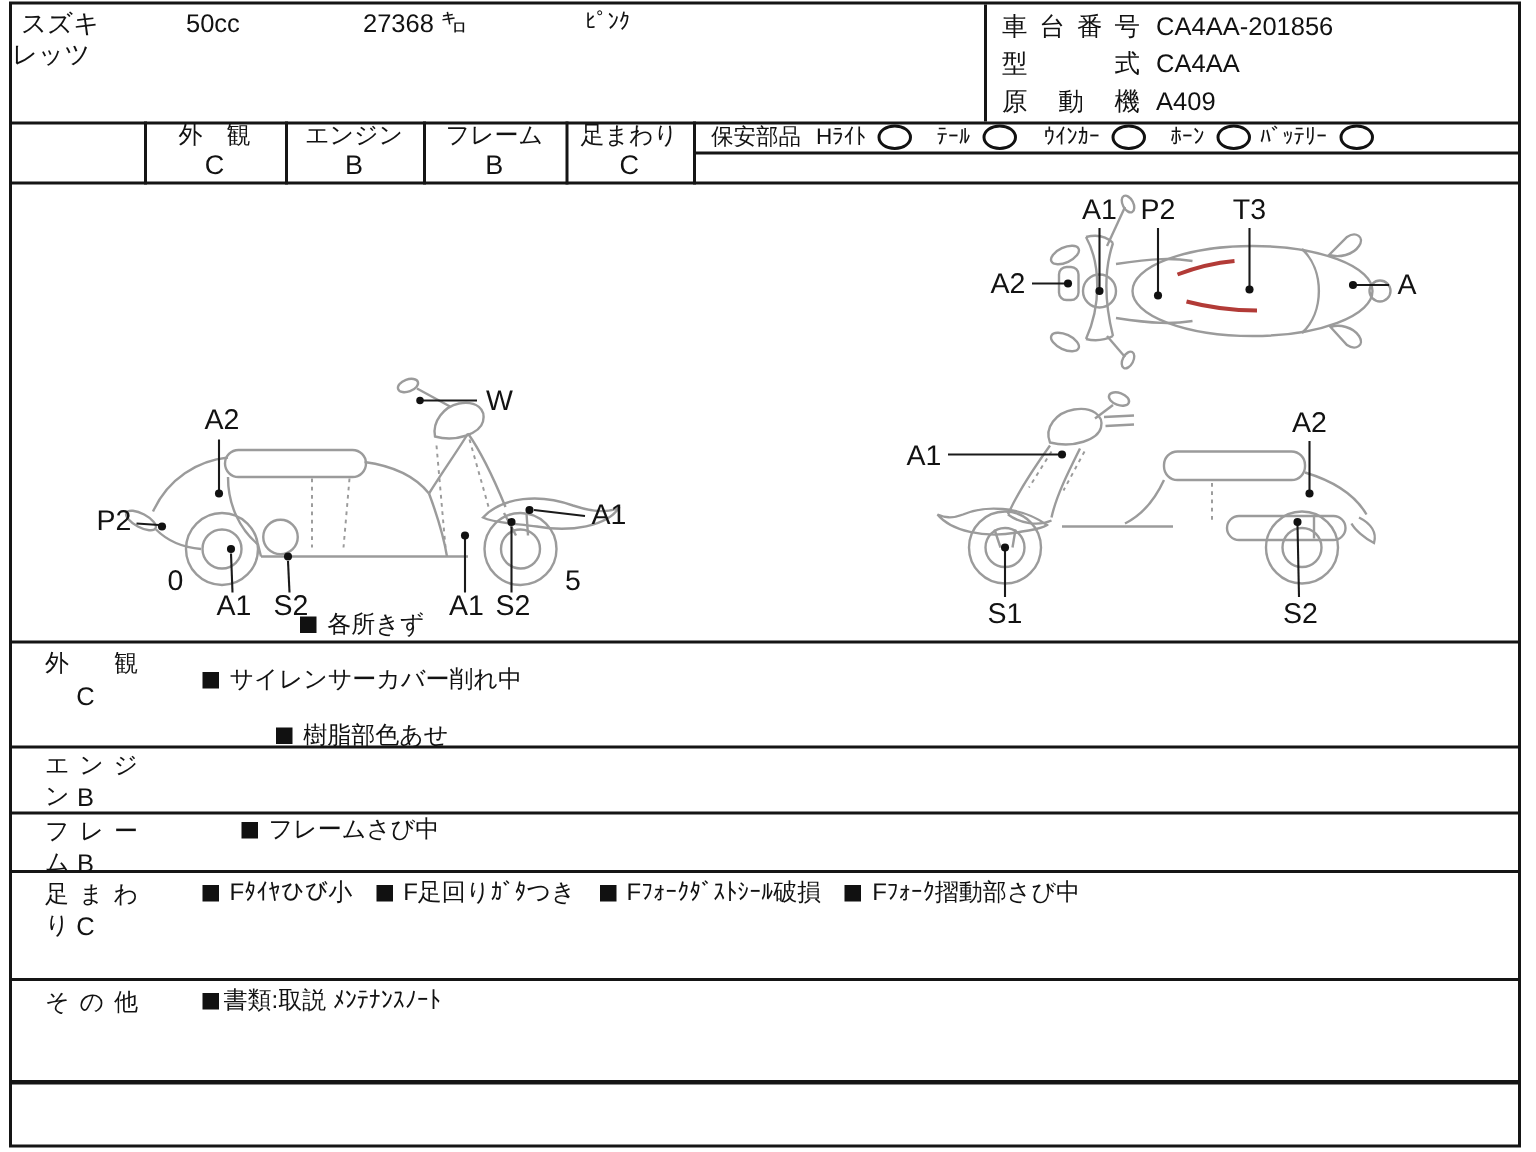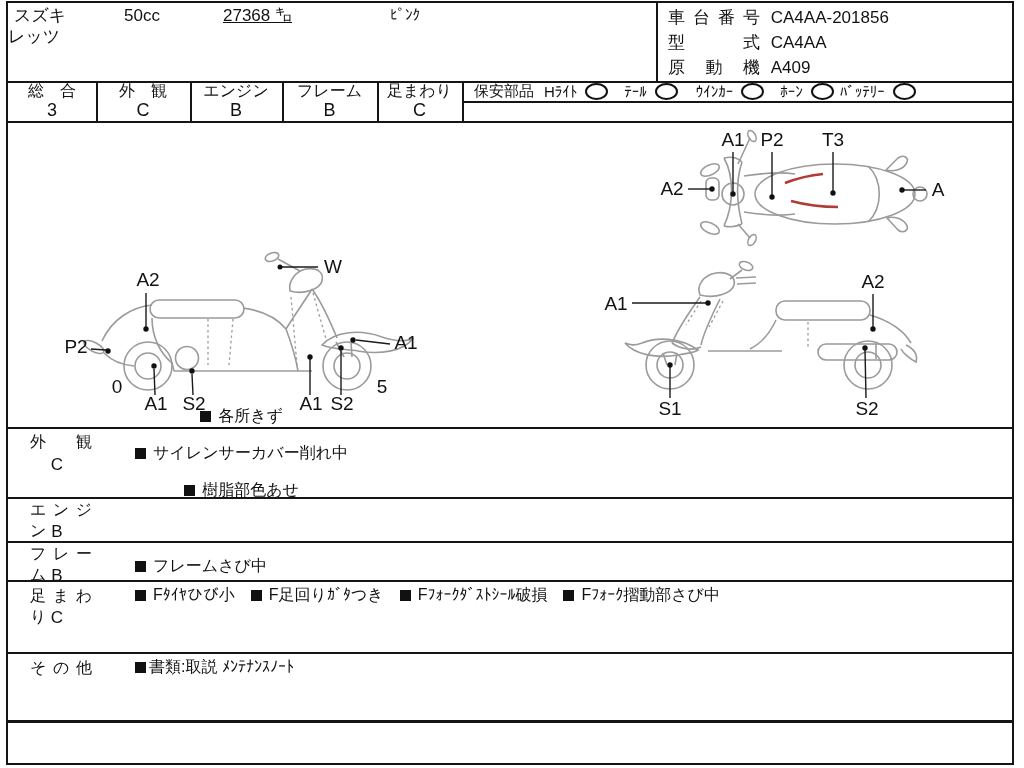--- a/index.html
+++ b/index.html
@@ -38,21 +38,21 @@
 </style>
 </head>
 <body>
 
 <div class="page">
   <div class="outer"></div>
 
   <div class="abs t17" style="left:14px;top:6px;">スズキ</div>
   <div class="abs t17" style="left:8px;top:27px;">レッツ</div>
   <div class="abs t17" style="left:124px;top:6px;">50cc</div>
-  <div class="abs t17" style="left:223px;top:6px;text-decoration:underline;">27368 ㌔</div>
+  <div class="abs t17" style="left:242px;top:6px;">27368 ㌔</div>
   <div class="abs t15" style="left:390px;top:6px;">ﾋﾟﾝｸ</div>
 
   <div class="vline" style="left:656px;top:3px;height:78px;"></div>
 
   <div class="abs t17" style="left:668px;top:8px;">
     <span class="jlabel" style="width:92px;">車台番号</span>
     <span style="margin-left:6px;">CA4AA-201856</span>
   </div>
   <div class="abs t17" style="left:668px;top:33px;">
     <span class="jlabel" style="width:92px;">型式</span>
@@ -64,24 +64,20 @@
   </div>
 
   <div class="hline" style="top:81px;"></div>
   <div class="hline" style="top:121px;"></div>
   <div class="vline" style="left:96px;top:81px;height:42px;"></div>
   <div class="vline" style="left:190px;top:81px;height:42px;"></div>
   <div class="vline" style="left:282px;top:81px;height:42px;"></div>
   <div class="vline" style="left:377px;top:81px;height:42px;"></div>
   <div class="vline" style="left:462px;top:81px;height:42px;"></div>
 
-  <div class="ratecell" style="left:8px;width:88px;">
-    <span class="rl">総　合</span>
-    <span class="rg">3</span>
-  </div>
   <div class="ratecell" style="left:96px;width:94px;">
     <span class="rl">外　観</span>
     <span class="rg">C</span>
   </div>
   <div class="ratecell" style="left:190px;width:92px;">
     <span class="rl">エンジン</span>
     <span class="rg">B</span>
   </div>
   <div class="ratecell" style="left:282px;width:95px;">
     <span class="rl">フレーム</span>
@@ -276,21 +272,21 @@
         <span class="bullet"></span>
         <span>樹脂部色あせ</span>
       </span>
   </div>
 
   <div class="clabel" style="top:500px;">エンジン</div>
   <div class="cgrade" style="top:522px;">B</div>
 
   <div class="clabel" style="top:544px;">フレーム</div>
   <div class="cgrade" style="top:566px;">B</div>
-  <div class="citems" style="top:556px;">
+  <div class="citems" style="top:543px;margin-left:26px;">
     <span class="citem">
         <span class="bullet"></span>
         <span>フレームさび中</span>
       </span>
   </div>
 
   <div class="clabel" style="top:586px;">足まわり</div>
   <div class="cgrade" style="top:608px;">C</div>
   <div class="citems" style="top:585px;">
     <span class="citem">

